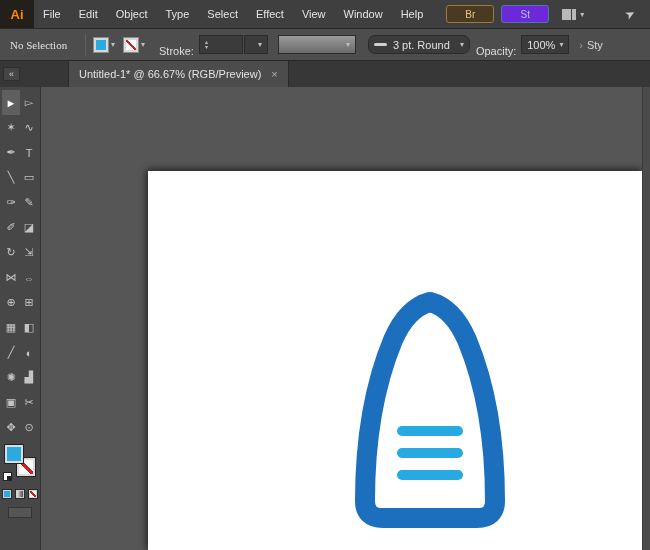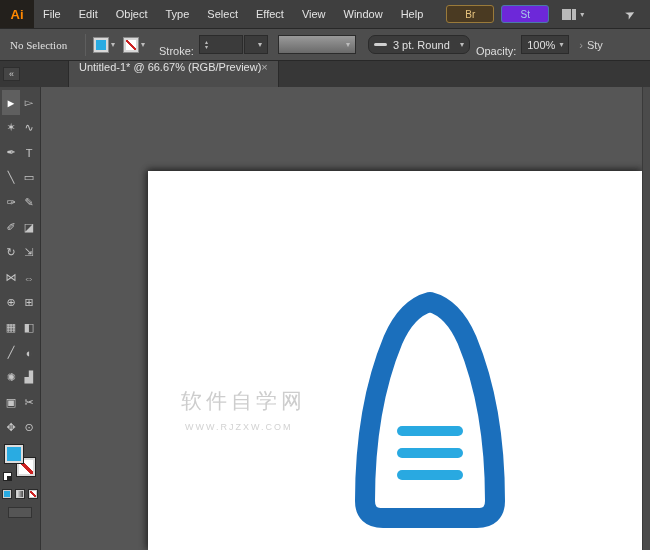--- a/index.html
+++ b/index.html
@@ -38,21 +38,21 @@
   .weight-dd {width:24px;margin-left:1px;}
   .brush-combo {width:78px;margin-left:10px;background:linear-gradient(#9a9a9a,#6a6a6a);}
   .var-combo {width:102px;margin-left:12px;border-radius:7px;}
   .dash {width:13px;height:3px;background:#cfcfcf;border-radius:2px;margin-right:6px;flex:0 0 auto;}
   .op-combo {width:48px;}
   .chev {color:#9d9d9d;margin:0 4px 0 10px;}
 
   
   .tabbar {height:26px;background:#373737;display:flex;align-items:center;flex:0 0 auto;}
   .collapse-btn {width:17px;height:14px;margin-left:3px;background:#454545;border:1px solid #2e2e2e;color:#cfcfcf;font-size:9px;display:flex;align-items:center;justify-content:center;}
-  .doc-tab {margin-left:48px;height:26px;background:#4c4c4c;border-left:1px solid #2a2a2a;border-right:1px solid #2a2a2a;display:flex;padding:0 10px;}
+  .doc-tab {margin-left:48px;height:26px;background:#4c4c4c;border-left:1px solid #2a2a2a;border-right:1px solid #2a2a2a;display:flex;align-items:center;padding:0 10px;gap:10px;}
   .tab-title {color:#e2e2e2;}
   .tab-close {color:#b0b0b0;}
 
   
   .workspace {flex:1;display:flex;min-height:0;}
   .toolpanel {width:41px;background:#474747;border-right:1px solid #333333;display:flex;flex-direction:column;align-items:center;padding-top:3px;flex:0 0 auto;}
   .tool-grid {display:grid;grid-template-columns:18px 18px;}
   .tool {height:25px;display:flex;align-items:center;justify-content:center;color:#c5c5c5;font-size:11px;cursor:default;}
   .tool.active {background:#5f5f5f;color:#ffffff;}
   .swatch-area {position:relative;width:34px;height:40px;margin-top:4px;}
@@ -197,24 +197,20 @@
       <div class="mini-row">
         <span class="mini mini-color"></span>
         <span class="mini mini-grad"></span>
         <span class="mini mini-none"></span>
       </div>
       <span class="screen-btn"></span>
     </div>
 
     <div class="canvas">
       <div class="artboard"></div>
-      <div class="wm">
-        <div class="wm1">软件自学网</div>
-        <div class="wm2">WWW.RJZXW.COM</div>
-      </div>
       <svg width="609" height="464" viewBox="0 0 609 464">
         <path d="M342 431 L436 431 Q454 431 454 414 C454 366 448 306 426 253 Q412 221 389 215 Q366 221 352 253 C330 306 324 366 324 414 Q324 431 342 431 Z" fill="none" stroke-width="20" stroke-linejoin="round" stroke="#1b6fbc"></path>
         <rect x="356" y="339" width="66" height="10" rx="5" fill="#29a9e1"></rect>
         <rect x="356" y="361" width="66" height="10" rx="5" fill="#29a9e1"></rect>
         <rect x="356" y="383" width="66" height="10" rx="5" fill="#29a9e1"></rect>
       </svg>
       <div class="scroll-strip"></div>
     </div>
 
   </div>

